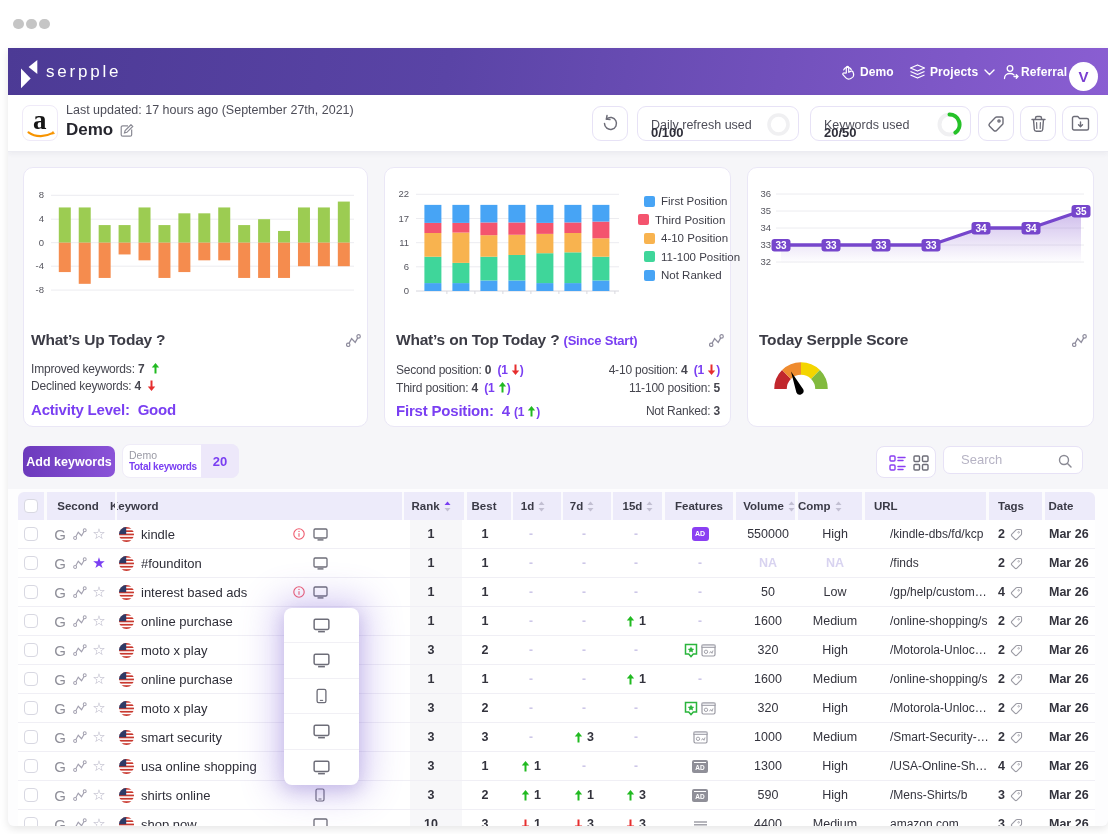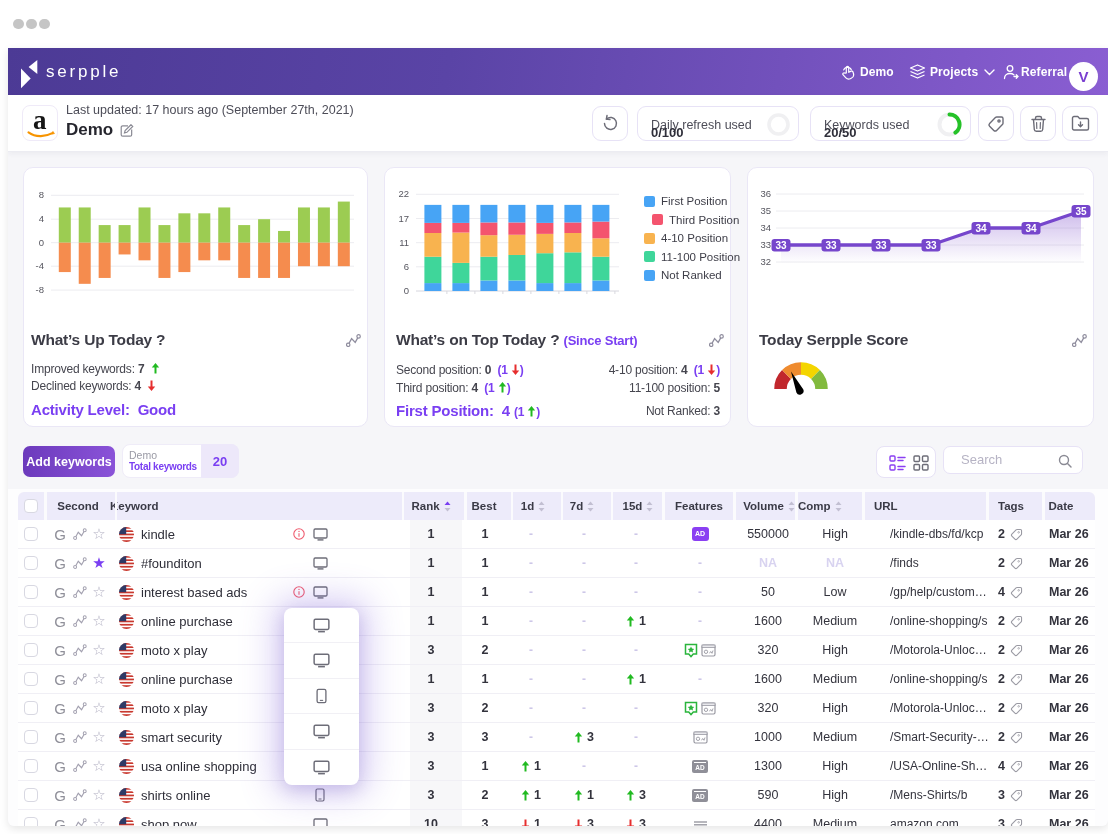--- a/index.html
+++ b/index.html
@@ -242,21 +242,21 @@
         <rect x="179.4" y="36.87759999999999" width="17" height="17.576000000000008" fill="#47a4f5"></rect>
         <line x1="201.9" y1="123" x2="201.9" y2="126" stroke="#d8d8de" stroke-width="1"></line>
         <rect x="207.4" y="112.45439999999999" width="17" height="10.5456" fill="#47a4f5"></rect>
         <rect x="207.4" y="88.7268" width="17" height="23.727600000000002" fill="#3fd69a"></rect>
         <rect x="207.4" y="70.27199999999999" width="17" height="18.454800000000002" fill="#f8b34f"></rect>
         <rect x="207.4" y="53.574799999999996" width="17" height="16.697200000000002" fill="#f4546e"></rect>
         <rect x="207.4" y="36.87759999999999" width="17" height="16.697200000000002" fill="#47a4f5"></rect>
         <line x1="229.9" y1="123" x2="229.9" y2="126" stroke="#d8d8de" stroke-width="1"></line>
       </svg>
     <div class="lgd" style="left:259px;top:27px;"><i style="background:#47a4f5;"></i>First Position</div>
-    <div class="lgd" style="left:267px;top:45.5px;"><i style="background:#f4546e;"></i>Third Position</div>
+    <div class="lgd" style="left:253px;top:45.5px;"><i style="background:#f4546e;"></i>Third Position</div>
     <div class="lgd" style="left:259px;top:64px;"><i style="background:#f8b34f;"></i>4-10 Position</div>
     <div class="lgd" style="left:259px;top:82.5px;"><i style="background:#3fd69a;"></i>11-100 Position</div>
     <div class="lgd" style="left:259px;top:101px;"><i style="background:#47a4f5;"></i>Not Ranked</div>
     <div class="ctitle" style="left:11px;top:163px;font-size:15.5px;">What’s on Top Today ? <span class="purp" style="font-size:13px;">(Since Start)</span></div>
     <svg class="pulse" style="position:absolute;left:324px;top:166px;" width="15" height="13" viewBox="0 0 15 13">
         <path d="M2.2 10.8 L5.6 4.6 L9.2 8.4 L12.6 2.4" fill="none" stroke="#8f8d9e" stroke-width="1.3"></path>
         <circle cx="2.2" cy="10.8" r="1.7" fill="#fff" stroke="#8f8d9e" stroke-width="1.2"></circle>
         <circle cx="12.6" cy="2.4" r="1.7" fill="#fff" stroke="#8f8d9e" stroke-width="1.2"></circle>
       </svg>
     <div class="cline" style="left:11px;top:195px;">Second position: <b>0</b> &nbsp;<span class="purp" style="font-size:12px;font-weight:700;">(1 <svg width="9" height="11" viewBox="0 0 9 11" style="vertical-align:-1px;">

